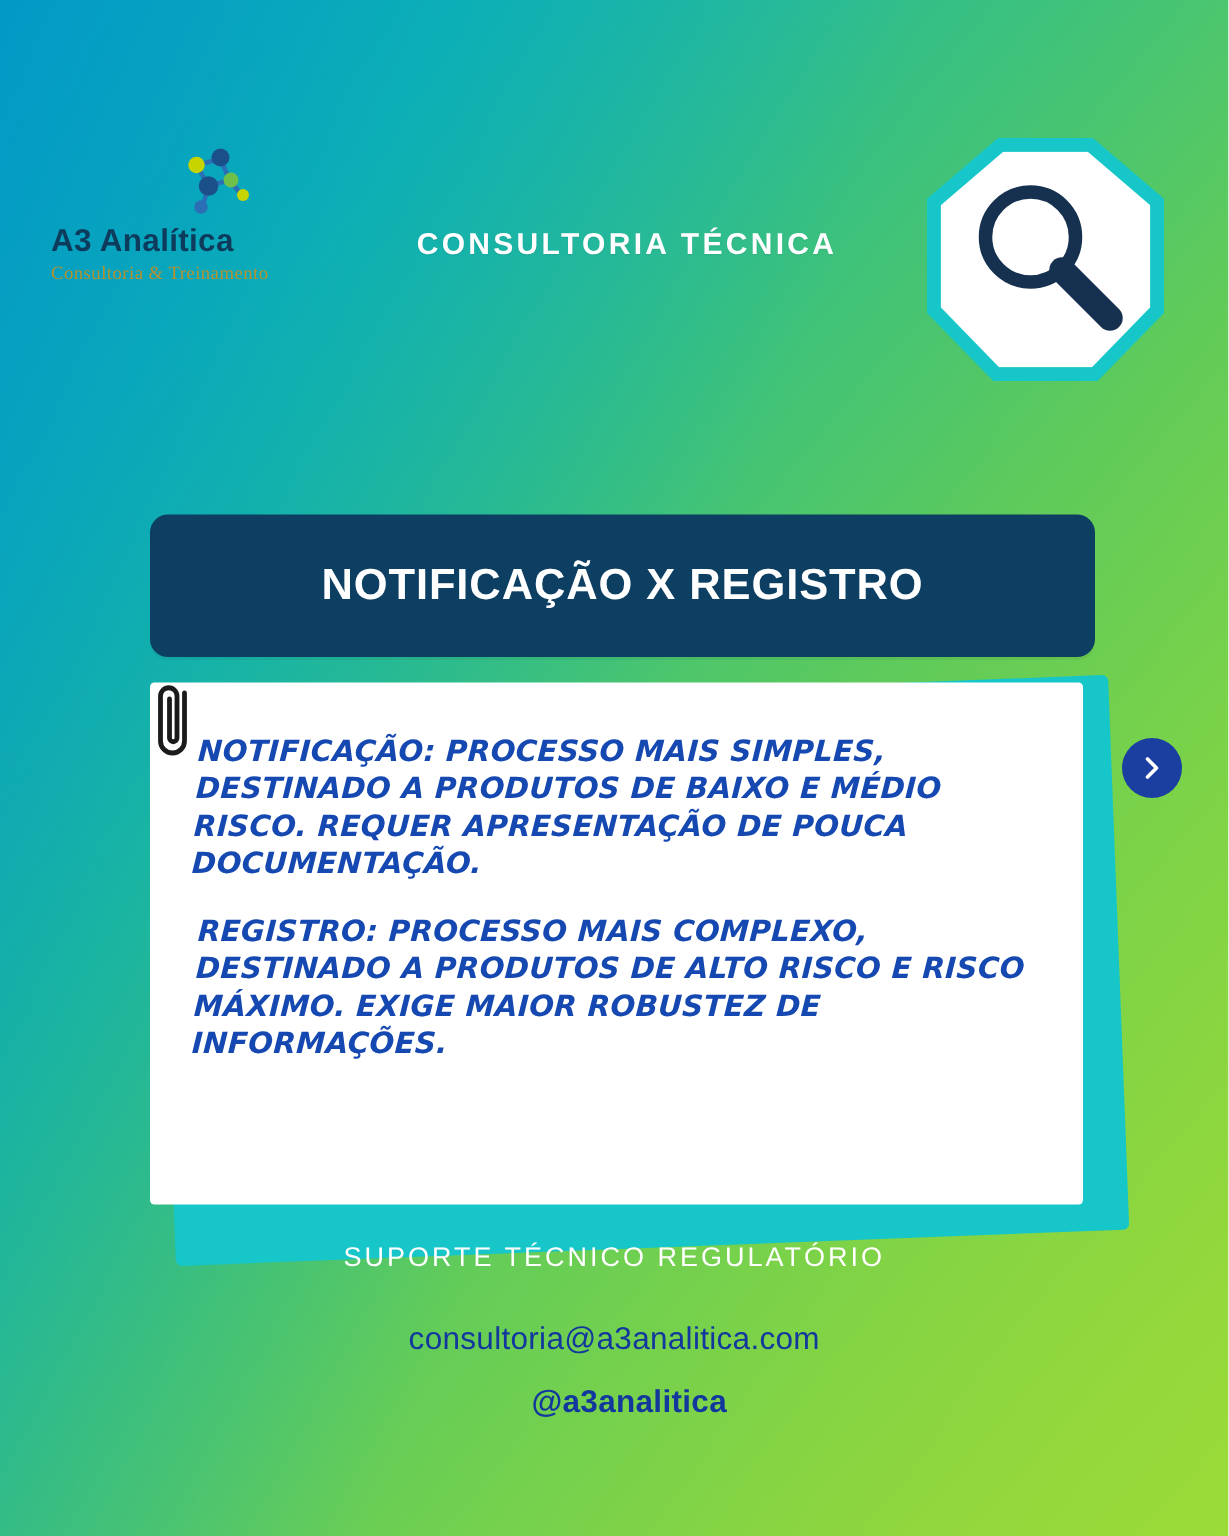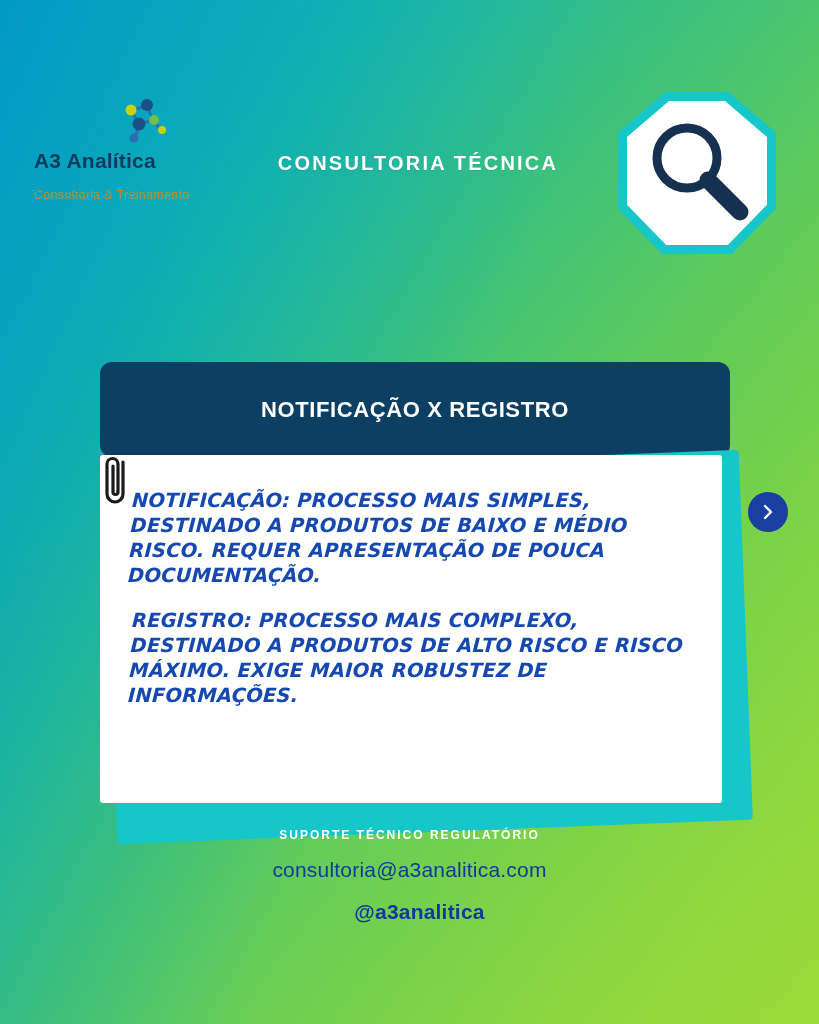--- a/index.html
+++ b/index.html
@@ -46,22 +46,23 @@
   .logo-name {
     font-size: 21px;
     color: #0d3b5c;
     font-weight: bold;
     letter-spacing: .2px;
     line-height: 1.05;
   }
   .logo-sub {
     font-size: 12.5px;
     color: #b7922f;
-    margin-top: 16px;
+    margin-top: 3px;
     letter-spacing: .3px;
+    font-family: Liberation Serif, serif;
   }
 
   
   .headline {
     position: absolute;
     left: 258px; top: 108px;
     width: 320px;
     text-align: center;
     color: #ffffff;
     font-weight: bold;
@@ -92,25 +93,24 @@
 
   
   .title-bar {
     position: absolute;
     left: 100px; top: 343px;
     width: 630px; height: 95px;
     background: #0d3f63;
     border-radius: 12px;
     display: flex; align-items: center; justify-content: center;
     color: #ffffff;
-    font-size: 22px;
+    font-size: 29px;
     font-weight: bold;
     letter-spacing: .6px;
     box-shadow: 0 2px 0 rgba(0,0,0,.05);
-    margin-top: 19px;
   }
 
   
   .card-shadow {
     position: absolute;
     left: 110px; top: 462px;
     width: 636px; height: 370px;
     background: #16c6c9;
     transform: rotate(-2.2deg);
     border-radius: 4px;
@@ -156,24 +156,24 @@
 
   
   .footer {
     position: absolute;
     left: 0; top: 828px;
     width: 819px;
     text-align: center;
   }
   .footer .f1 {
     color: #ffffff;
-    font-weight: bold;
-    font-size: 12px;
+    font-weight: normal;
+    font-size: 18px;
     letter-spacing: 2px;
-    margin-bottom: 16px;
+    margin-bottom: 32px;
   }
   .footer .f2 {
     color: #12389e;
     font-weight: normal;
     font-size: 21px;
     letter-spacing: .2px;
     margin-bottom: 18px;
   }
   .footer .f3 {
     color: #12389e;

